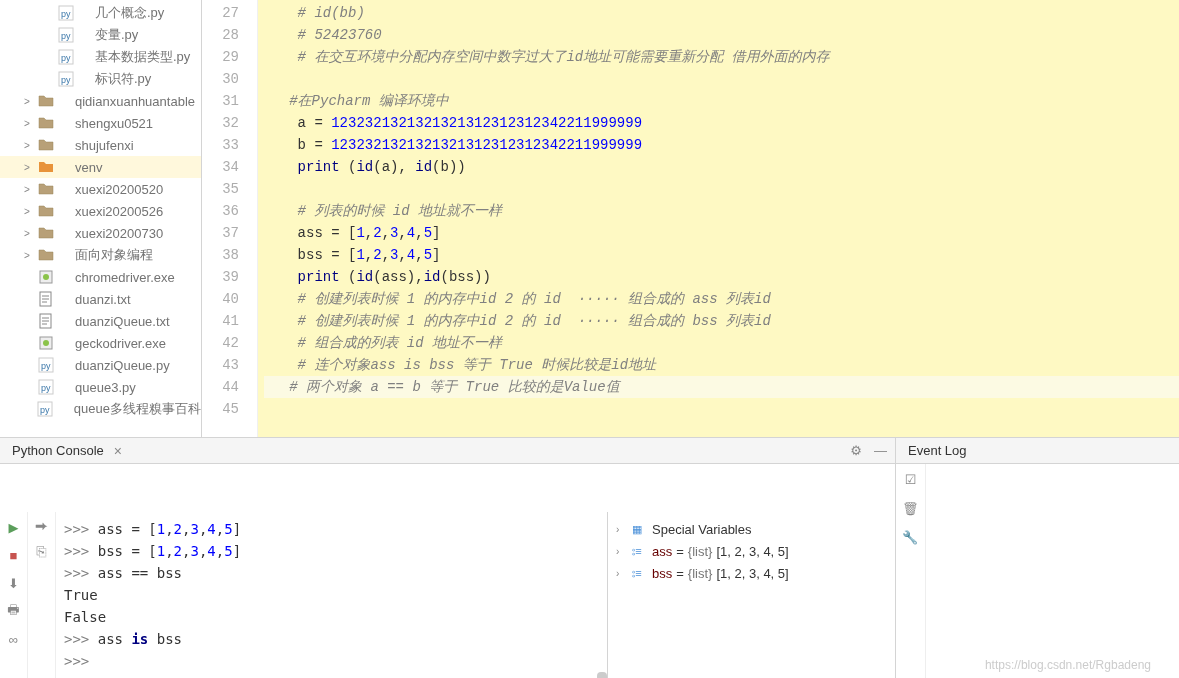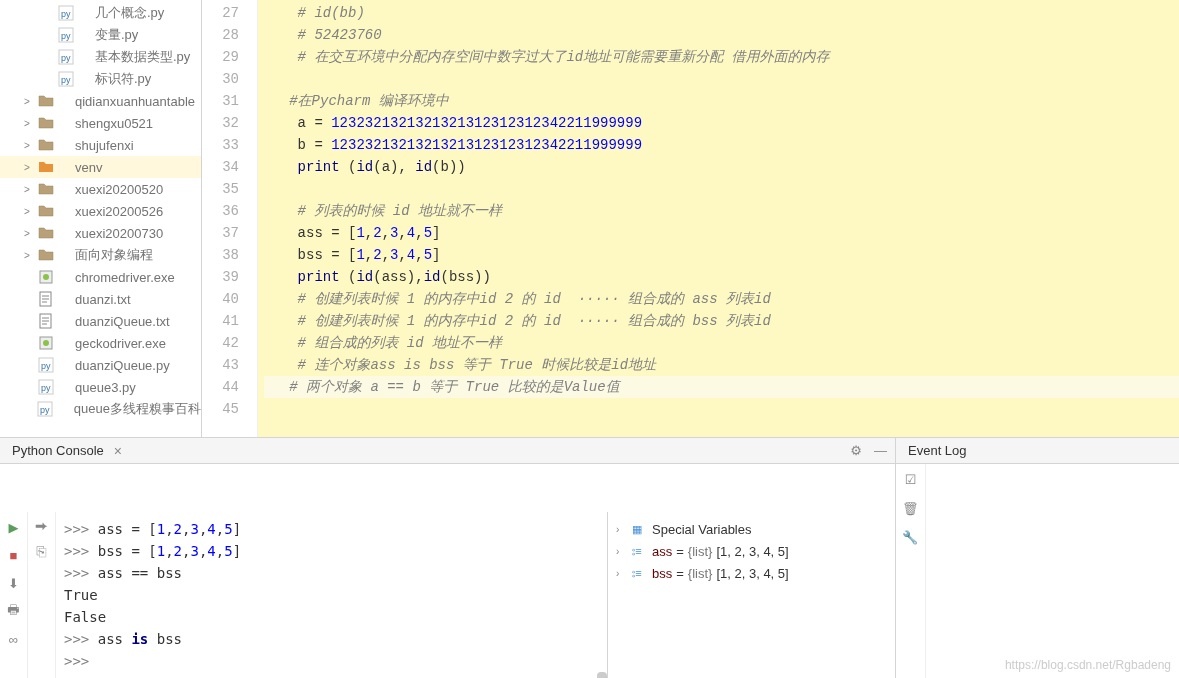--- a/index.html
+++ b/index.html
@@ -38,21 +38,21 @@
 .vars-panel { width: 288px; border-left: 1px solid #d4d4d4; padding: 6px 8px; font-size: 13px; }
 .vars-row { display: flex; align-items: center; height: 22px; gap: 4px; }
 .vars-row .chev { color: #888; width: 12px; font-size: 10px; }
 .vars-row .vlabel { color: #660000; }
 .vars-row .vtype { color: #777; }
 .vars-row .vicon { width:16px; font-size:11px; color:#4a90d9; }
 .eventlog-panel { flex: 1; display: flex; flex-direction: column; }
 .eventlog-panel .panel-header { background:#f5f5f5; }
 .eventlog-body { flex: 1; display: flex; }
 .eventlog-toolbar { width: 30px; border-right: 1px solid #eee; display:flex; flex-direction:column; align-items:center; padding-top:8px; gap:14px; color:#888; }
-.watermark { position: absolute; right: 8px; bottom: 6px; color: #ccc; font-size: 12px; pointer-events: none; }
+.watermark { position: absolute; right: 28px; bottom: 6px; color: #ccc; font-size: 12px; pointer-events: none; }
 .scroll-handle { position:absolute; right:0; top:160px; width:10px; height:40px; background:#ccc; border-radius:4px; }
 svg { display: block; }
 </style>
 </head>
 <body>
 
 <div class="top-section">
   <div class="project-tree" id="tree">
       <div class="tree-item indent-2">
         <span class="ficon">

